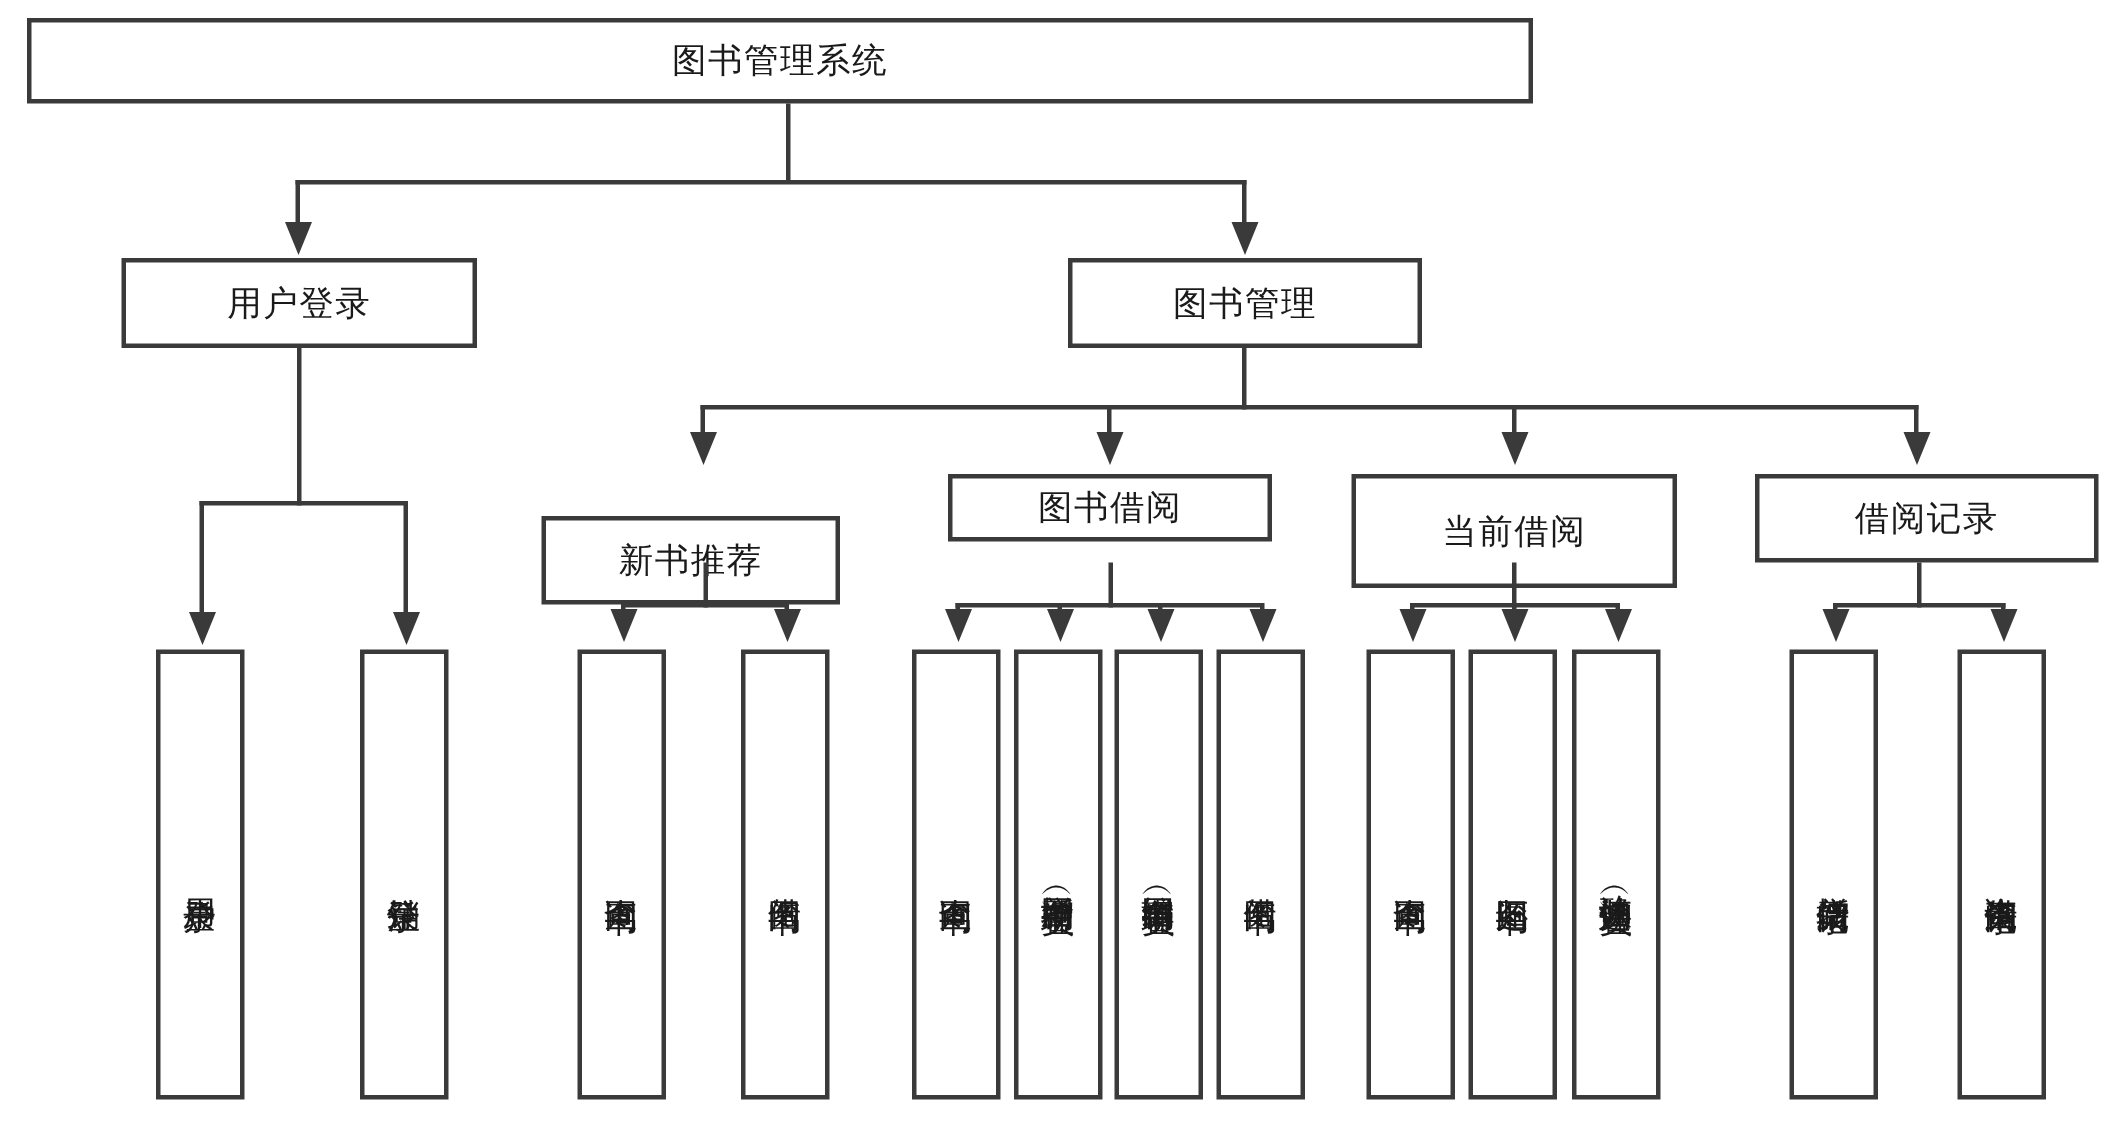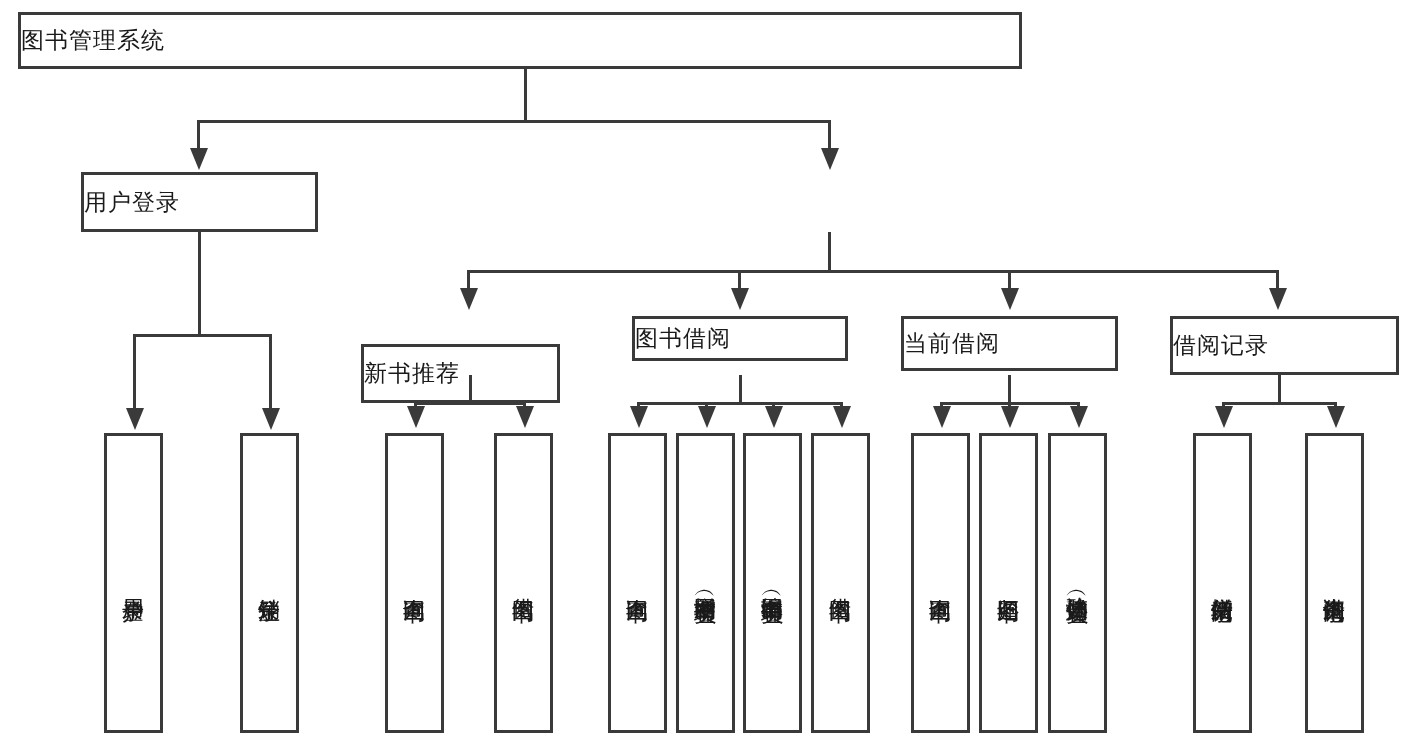--- a/index.html
+++ b/index.html
@@ -17,21 +17,21 @@
     background: #ffffff;
     overflow: hidden;
   }
   .node {
     position: absolute;
     box-sizing: border-box;
     border: 3px solid #3a3a3a;
     background: #ffffff;
     display: flex;
     align-items: center;
-    justify-content: flex-start;
+    justify-content: center;
     color: #1a1a1a;
   }
   .node.horiz {
     font-size: 23px;
     letter-spacing: 1px;
   }
   .node.vert {
     writing-mode: vertical-rl;
     text-orientation: upright;
     font-size: 22px;
@@ -85,20 +85,23 @@
   <div class="conn h" style="left:197px; top:120px; width:634px;"></div>
 
   <div class="conn v" style="left:197px; top:120px; height:32px;"></div>
   <div class="arrow" style="left:190px; top:148px;"></div>
   <div class="conn v" style="left:828px; top:120px; height:32px;"></div>
   <div class="arrow" style="left:821px; top:148px;"></div>
 
   <div class="node horiz" style="left:81px; top:172px; width:237px; height:60px;">
     <span>用户登录</span>
   </div>
+  <div class="node horiz" style="left:712px; top:172px; width:236px; height:60px;">
+    <span>图书管理</span>
+  </div>
 
   <div class="conn v" style="left:198px; top:232px; height:105px;"></div>
   <div class="conn h" style="left:133px; top:334px; width:138px;"></div>
   <div class="conn v" style="left:133px; top:334px; height:78px;"></div>
   <div class="arrow" style="left:126px; top:408px;"></div>
   <div class="conn v" style="left:269px; top:334px; height:78px;"></div>
   <div class="arrow" style="left:262px; top:408px;"></div>
 
   <div class="conn v" style="left:828px; top:232px; height:41px;"></div>
   <div class="conn h" style="left:467px; top:270px; width:812px;"></div>
@@ -114,21 +117,21 @@
 
   <div class="conn v" style="left:1276px; top:270px; height:22px;"></div>
   <div class="arrow" style="left:1269px; top:288px;"></div>
 
   <div class="node horiz" style="left:361px; top:316px; width:199px; height:59px;margin-top:28px;">
     <span>新书推荐</span>
   </div>
   <div class="node horiz" style="left:632px; top:316px; width:216px; height:45px;">
     <span>图书借阅</span>
   </div>
-  <div class="node horiz" style="left:901px; top:316px; width:217px; height:55px;">
+  <div class="node horiz" style="left:901px; top:316px; width:217px; height:76px;">
     <span>当前借阅</span>
   </div>
   <div class="node horiz" style="left:1170px; top:316px; width:229px; height:59px;">
     <span>借阅记录</span>
   </div>
 
   <div class="conn v" style="left:469px; top:375px; height:30px;"></div>
   <div class="conn h" style="left:414px; top:402px; width:112px;"></div>
   <div class="conn v" style="left:414px; top:402px; height:8px;"></div>
   <div class="arrow" style="left:407px; top:406px;"></div>

